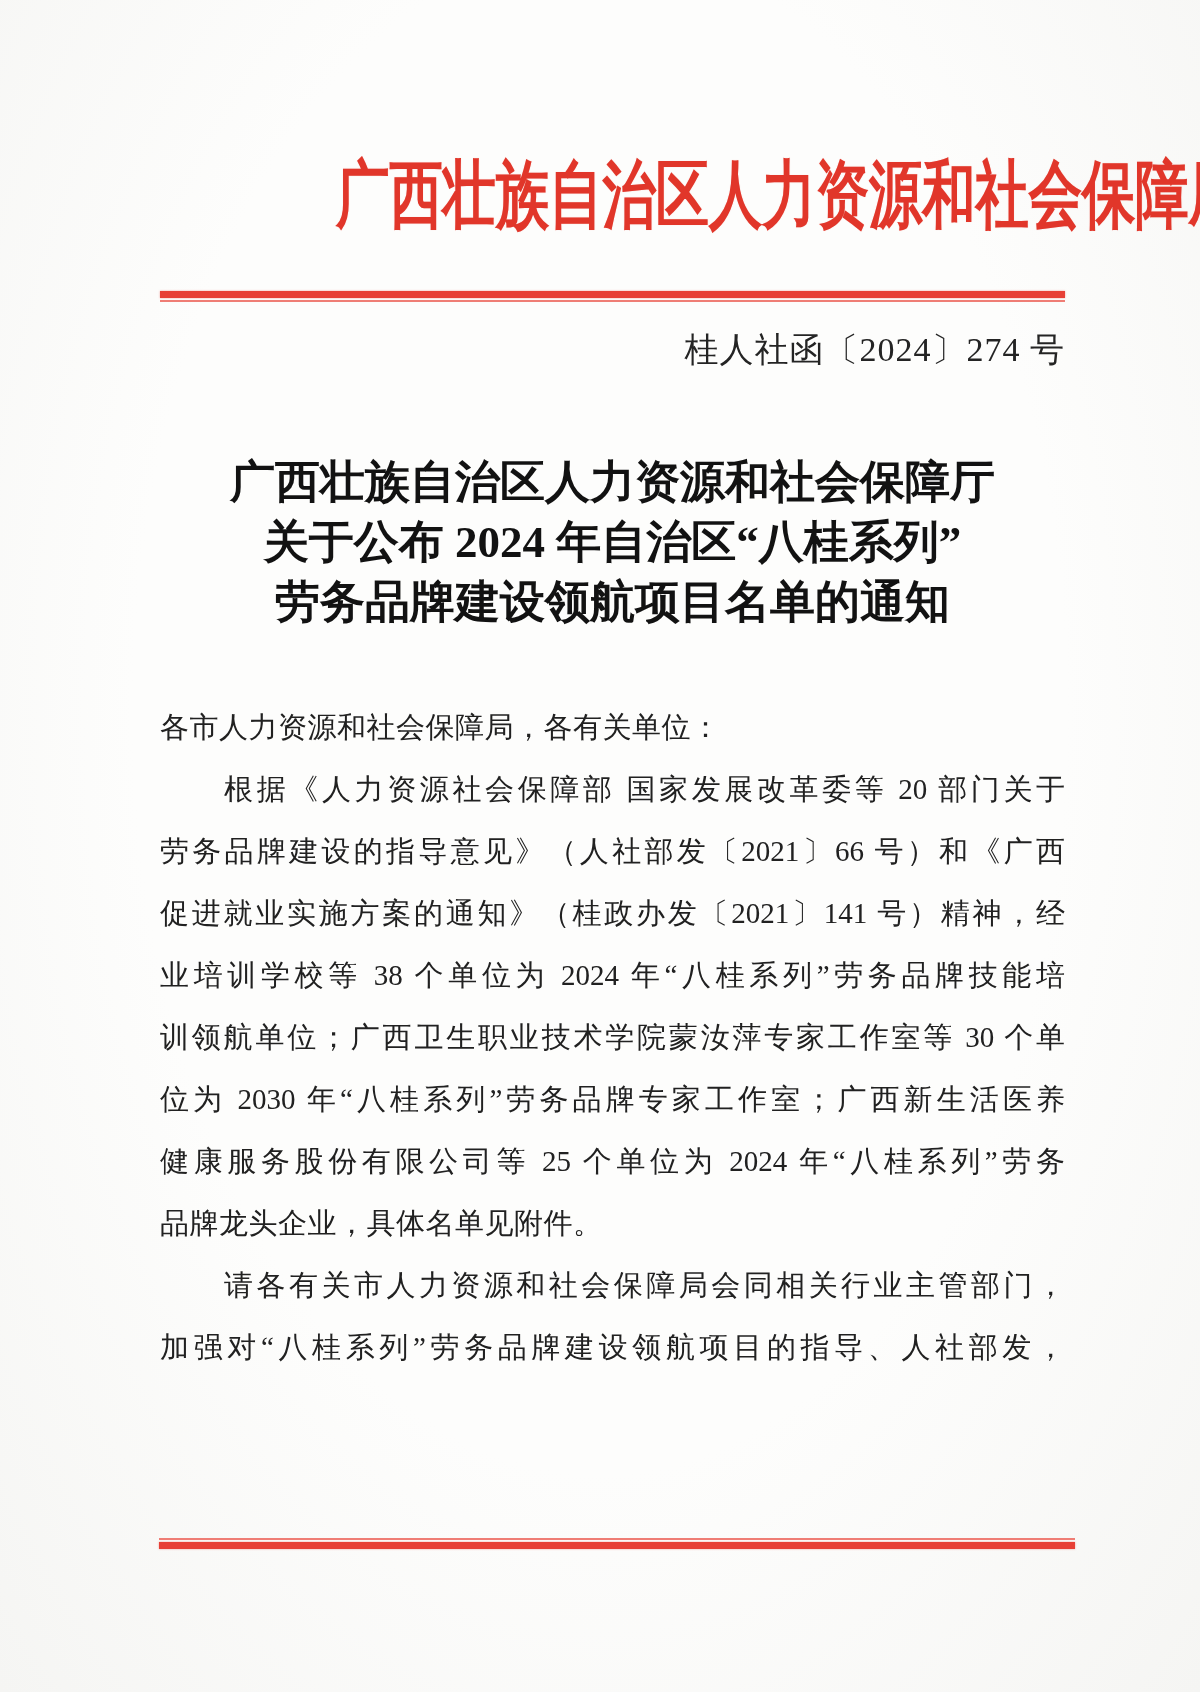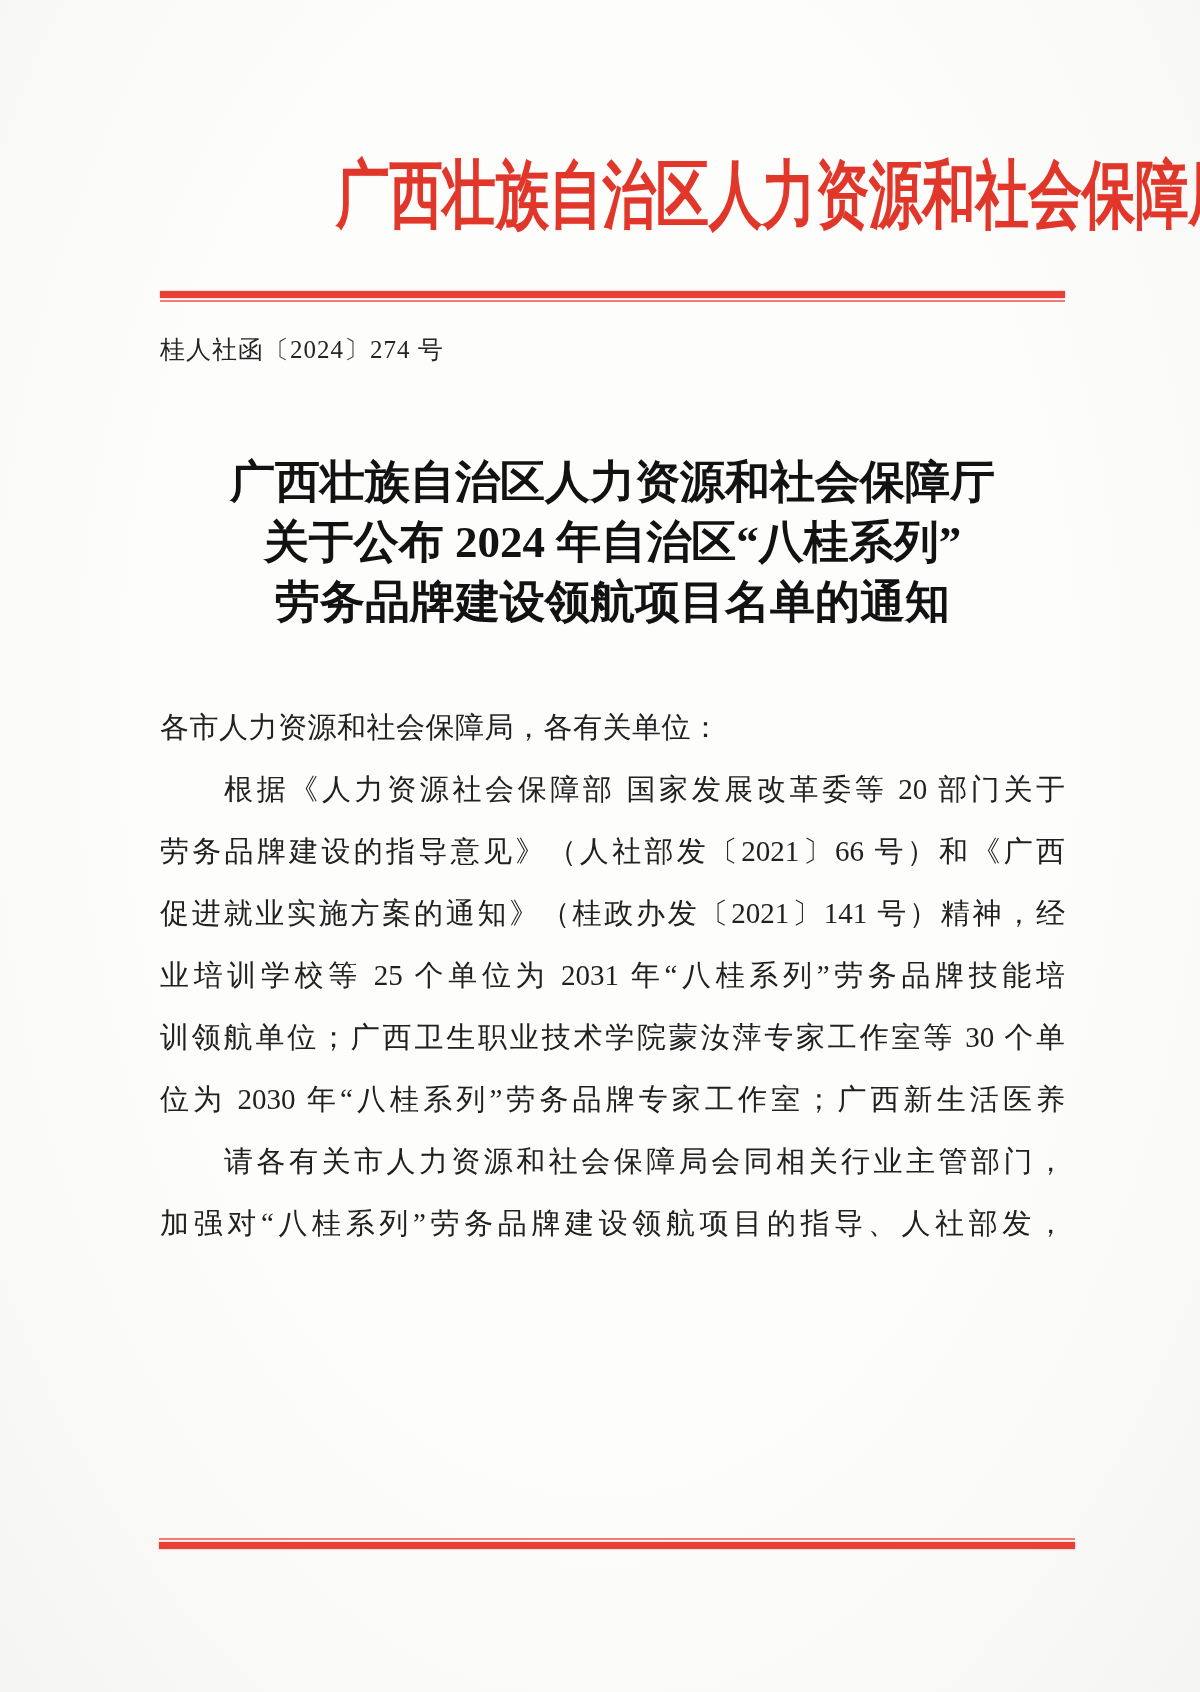--- a/index.html
+++ b/index.html
@@ -38,21 +38,22 @@
   .rule-top { top: 291px; }
   .rule-bottom { top: 1538px; left: 159px; width: 916px; }
   .rule .thick { height: 7px; background: #e74036; box-shadow: 0 0 2px rgba(231,64,54,0.55); }
   .rule .thin  { height: 2px; background: #ef7d75; }
   .rule-top .thin { margin-top: 2px; }
   .rule-bottom .thin { margin-bottom: 2px; }
 
   
   .doc-number {
     top: 330px;
-    font-size: 25px;
+    text-align: right;
+    font-size: 34px;
     line-height: 40px;
     color: #242424;
     letter-spacing: 1px;
   }
 
   
   .notice-title {
     top: 452px;
     text-align: center;
     font-size: 45px;
@@ -103,23 +104,25 @@
     <div>广西壮族自治区人力资源和社会保障厅</div>
     <div>关于公布 2024 年自治区“八桂系列”</div>
     <div>劳务品牌建设领航项目名单的通知</div>
   </div>
 
   <div class="column body-text">
     <div class="line">各市人力资源和社会保障局，各有关单位：</div>
     <div class="line indent fill">根据《人力资源社会保障部 国家发展改革委等 20 部门关于</div>
     <div class="line fill">劳务品牌建设的指导意见》（人社部发〔2021〕66 号）和《广西</div>
     <div class="line fill">促进就业实施方案的通知》（桂政办发〔2021〕141 号）精神，经</div>
-    <div class="line fill">业培训学校等 25 个单位为 2031 年“八桂系列”劳务品牌技能培</div>
+    <div class="line fill">业培训学校等 38 个单位为 2024 年“八桂系列”劳务品牌技能培</div>
     <div class="line fill">训领航单位；广西卫生职业技术学院蒙汝萍专家工作室等 30 个单</div>
     <div class="line fill">位为 2030 年“八桂系列”劳务品牌专家工作室；广西新生活医养</div>
+    <div class="line fill">健康服务股份有限公司等 25 个单位为 2024 年“八桂系列”劳务</div>
+    <div class="line">品牌龙头企业，具体名单见附件。</div>
     <div class="line indent fill">请各有关市人力资源和社会保障局会同相关行业主管部门，</div>
     <div class="line fill">加强对“八桂系列”劳务品牌建设领航项目的指导、人社部发，</div>
   </div>
 
   <div class="rule rule-bottom column">
     <div class="thin"></div>
     <div class="thick"></div>
   </div>
 
 </div>

